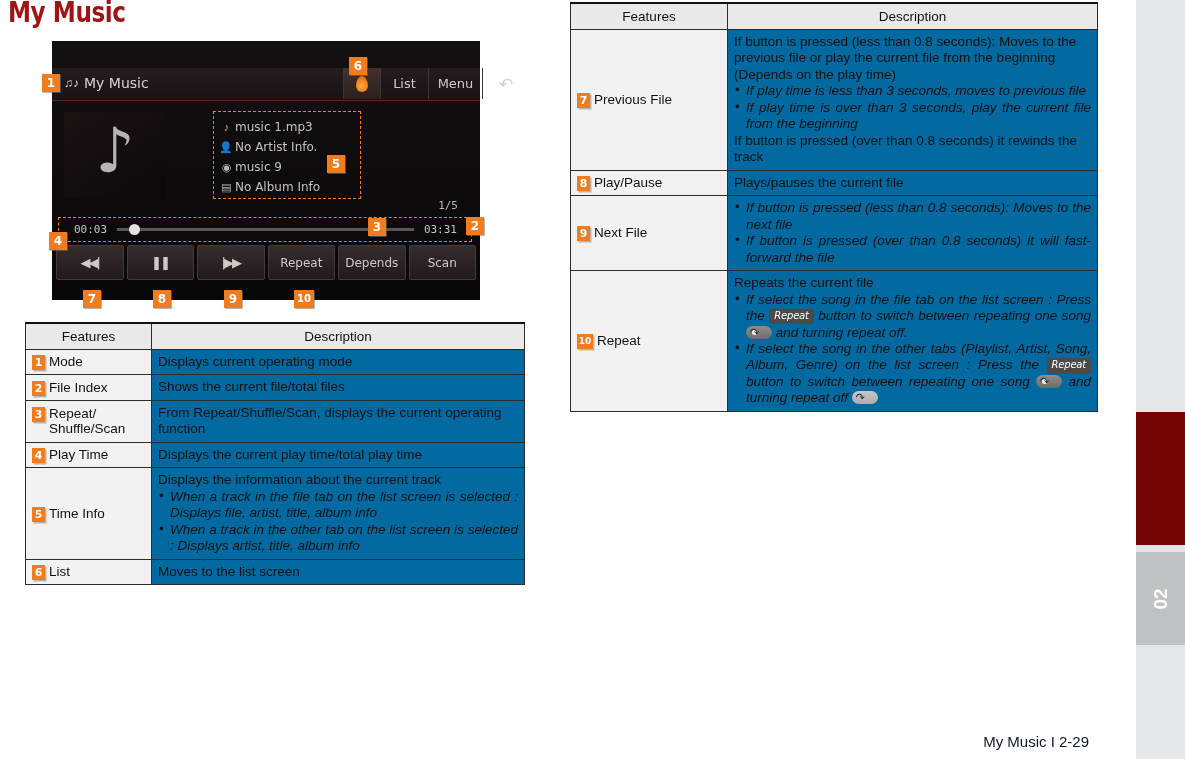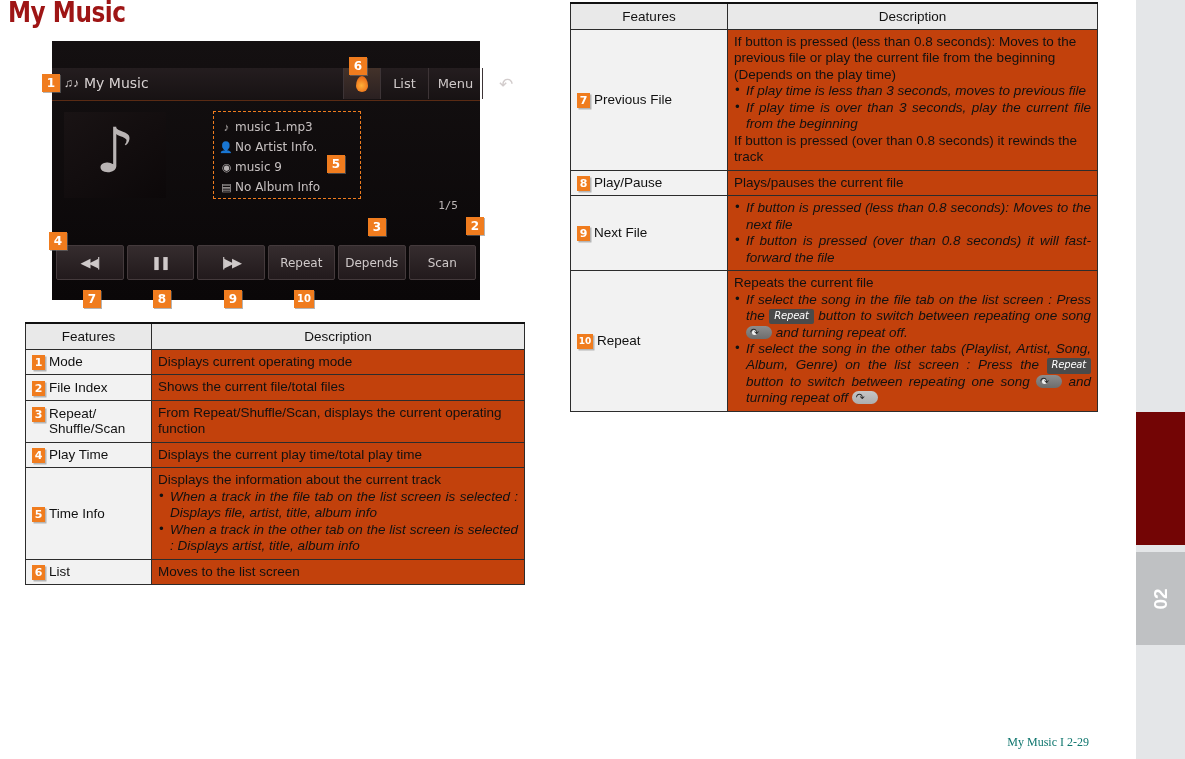--- a/index.html
+++ b/index.html
@@ -229,21 +229,21 @@
     text-align: center;
     font-size: 13.5px;
     border-top: 2px solid #111;
     padding: 5px 6px;
   }
   .tbl td.feat {
     background: #f2f2f2;
     border-right: 1px solid #2c2c2c;
   }
   .tbl td.desc {
-    background: #c2410c;
+    background: #0369a1;
     vertical-align: top;
     line-height: 1.22;
   }
   .tbl td.desc.mid { vertical-align: middle; }
   .feat-inner { display: flex; align-items: flex-start; gap: 4px; }
   .cell-badge {
     display: inline-block;
     background: #f07c1e;
     color: #fff;
     font-family: "DejaVu Sans", sans-serif;
@@ -331,23 +331,23 @@
     font-size: 19px;
     font-weight: bold;
     font-family: "Liberation Sans", sans-serif;
     white-space: nowrap;
   }
 
   
   #footer {
     position: absolute;
     right: 96px; bottom: 9px;
-    font-size: 12px;
-    color: #0f766e;
-    font-family: Liberation Serif, serif;
+    font-size: 15px;
+    color: #0f172a;
+    font-family: Liberation Sans, sans-serif;
   }
 </style>
 </head>
 <body>
 
 <div id="page-title">My Music</div>
 
 <div id="device-shot">
   <div class="dev-inner">
 
@@ -383,20 +383,27 @@
         <span class="si-txt">music 9</span>
       </div>
       <div class="si-row">
         <span class="si-ico">▤</span>
         <span class="si-txt">No Album Info</span>
       </div>
     </div>
 
     <div class="dev-index">1/5</div>
 
+    <div class="dev-progress">
+      <span class="pg-time pg-left">00:03</span>
+      <span class="pg-track">
+        <span class="pg-knob"></span>
+      </span>
+      <span class="pg-time pg-right">03:31</span>
+    </div>
 
     <div class="dev-btnrow">
       <div class="dev-btn">
           <span class="tglyph">◀◀|</span>
         </div>
       <div class="dev-btn">
           <span class="tglyph">❚❚</span>
         </div>
       <div class="dev-btn">
           <span class="tglyph">|▶▶</span>

